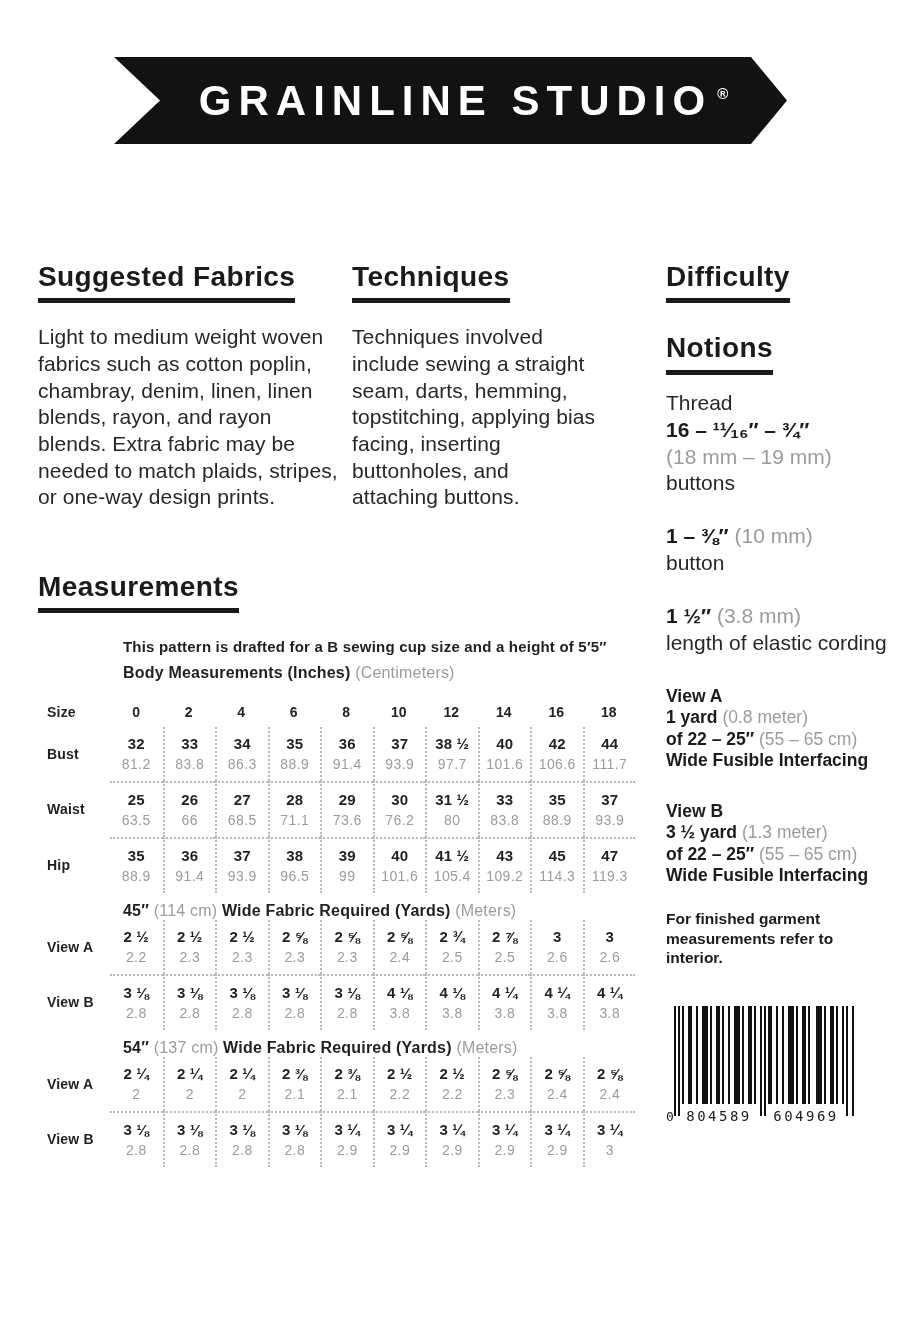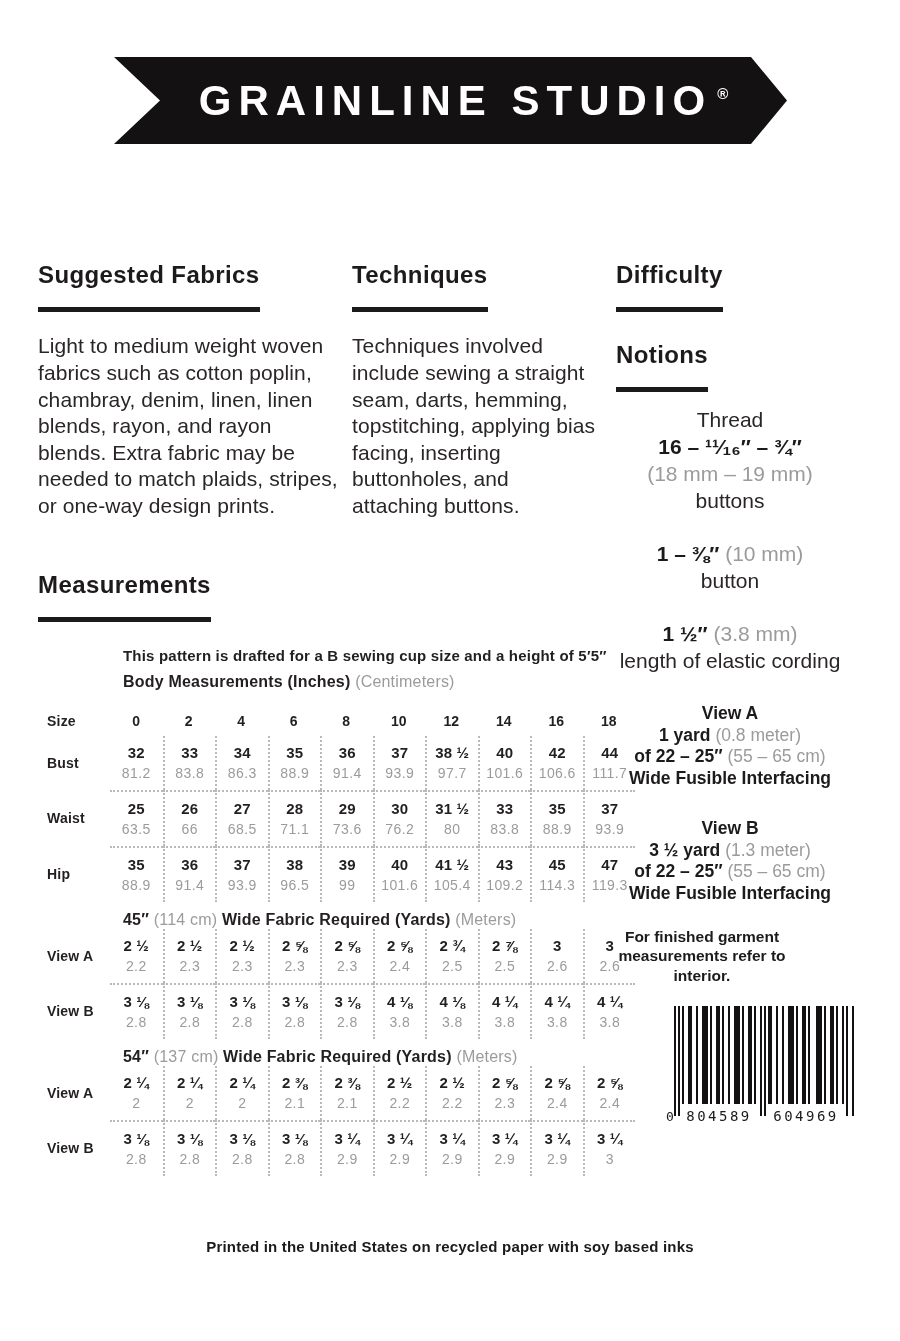--- a/index.html
+++ b/index.html
@@ -16,28 +16,28 @@
     clip-path: polygon(0 0, calc(100% - 36px) 0, 100% 50%, calc(100% - 36px) 100%, 0 100%, 46px 50%);
     display: flex; align-items: center; justify-content: center;
   }
   .logo {
     color: #ffffff; font-weight: 700; font-size: 42px; letter-spacing: 7px;
     white-space: nowrap; padding-left: 26px;
   }
   .reg { font-size: 15px; letter-spacing: 0; position: relative; top: -16px; margin-left: 5px; }
   
   .h2 {
-    display: table; font-size: 24px; font-weight: 700; letter-spacing: 0.4px;
-    line-height: 1.05; padding-bottom: 20px; border-bottom: 5px solid #1d1a1b; color:#1d1a1b;
+    display: table; font-size: 28px; font-weight: 700; letter-spacing: 0.4px;
+    line-height: 1.05; padding-bottom: 7px; border-bottom: 5px solid #1d1a1b; color:#1d1a1b;
   }
   
   .col { position: absolute; top: 262px; }
   .col1 { left: 38px;  width: 300px; }
   .col2 { left: 352px; width: 245px; }
-  .col3 { left: 616px; width: 228px; text-align: center; }
+  .col3 { left: 666px; width: 228px; }
   .body { font-size: 21px; line-height: 1.27; letter-spacing: 0.1px; margin-top: 21px; color:#2a2627; }
   .mt   { margin-top: 30px; }
   .nline { font-size: 21px; line-height: 1.28; color:#2a2627; }
   .nline b { font-weight: 700; color:#1d1a1b; }
   .thread { margin-top: 15px; }
   .gap  { margin-top: 26px; }
   .gray { color: #9b9b9b; font-weight: 400; }
   .viewblk { margin-top: 29px; font-size: 17.5px; font-weight: 600; line-height: 1.23; color:#1d1a1b; }
   .note { margin-top: 22px; width: 172px; font-size: 15.5px; font-weight: 700; line-height: 1.27; color:#1d1a1b; }
   
@@ -484,15 +484,14 @@
           <rect x="186" y="0" width="2" height="110"></rect>
       </g>
       <g fill="#1d1a1b" class="bc-digits" font-size="14" letter-spacing="2.5">
         <text x="0" y="115" font-size="13">0</text>
         <text x="53" y="115" text-anchor="middle">804589</text>
         <text x="140" y="115" text-anchor="middle">604969</text>
       </g>
     </svg>
   </div>
 
-  <div class="footer">Printed in the United States on recycled paper with soy based inks</div>
 
 </div>
 
 </body></html>

